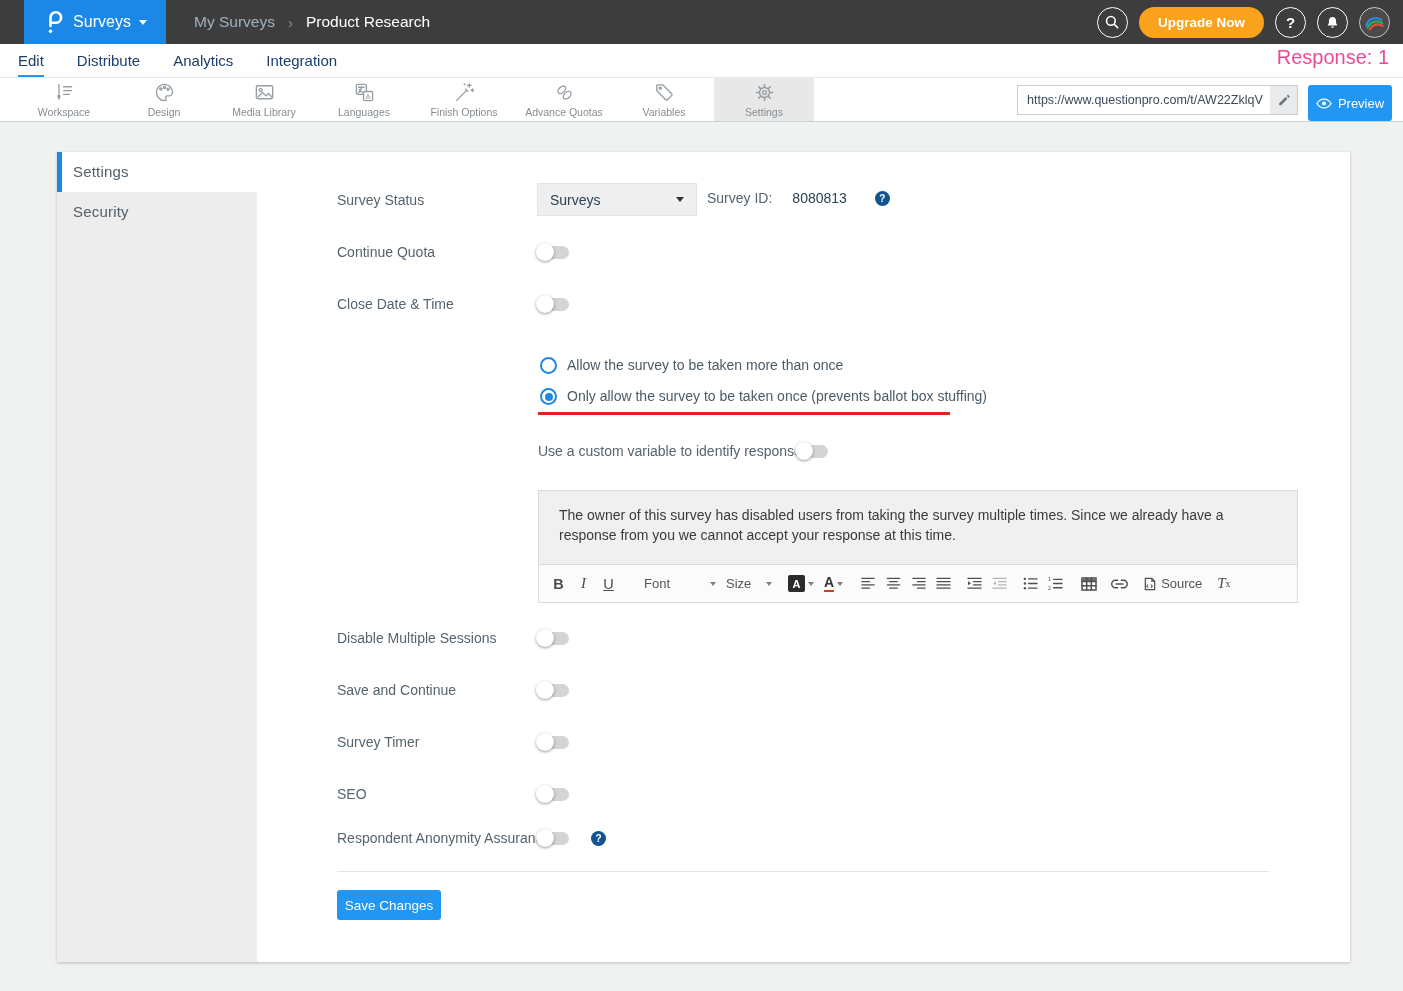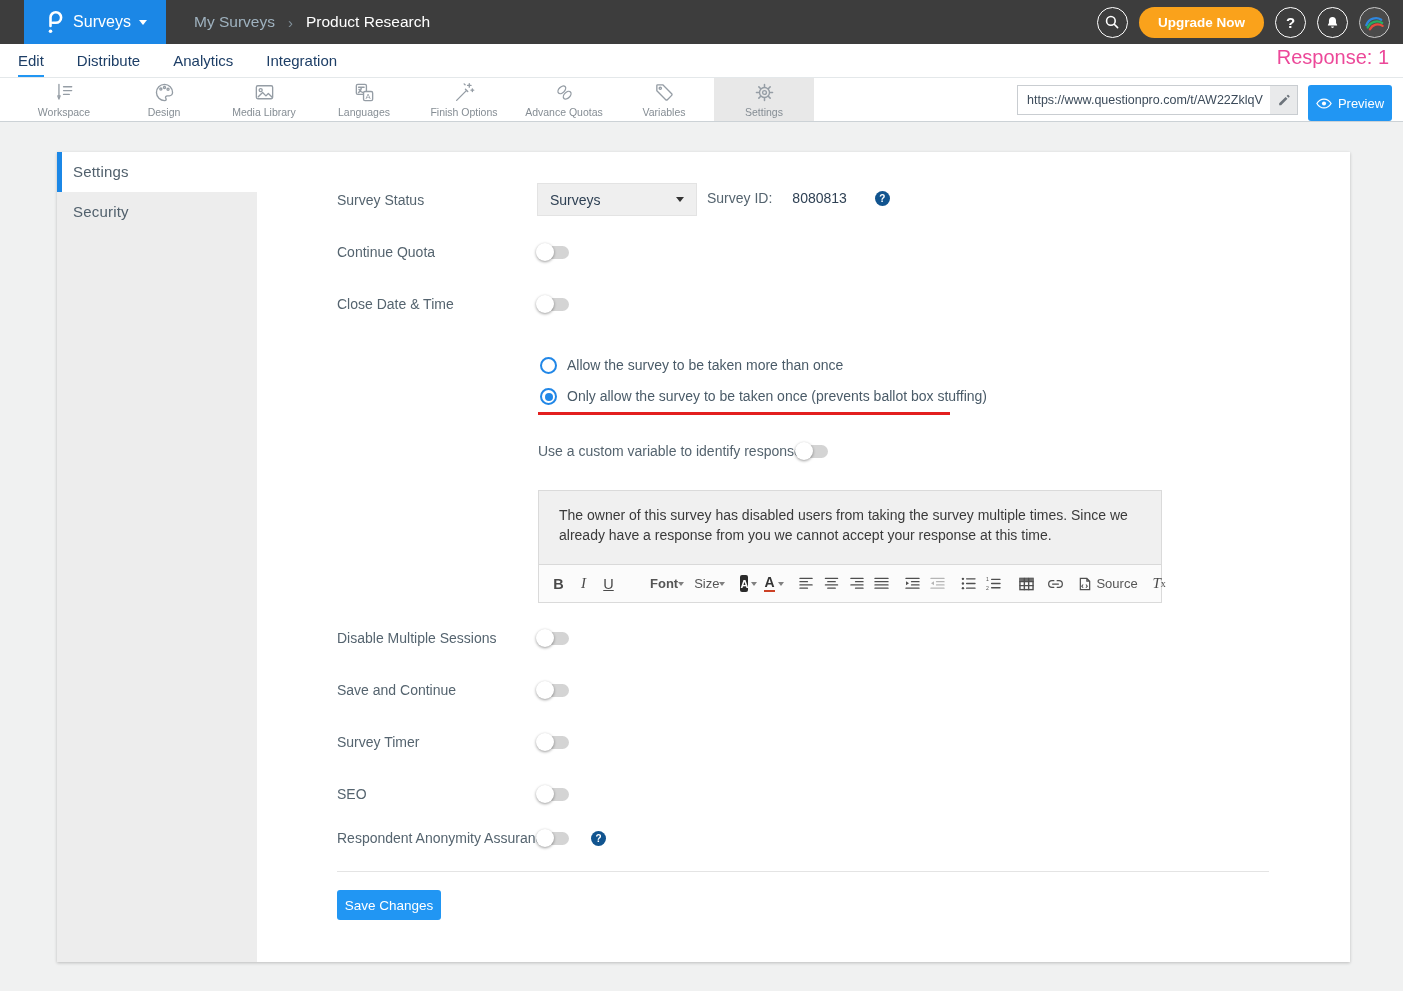--- a/index.html
+++ b/index.html
@@ -65,21 +65,21 @@
   .toggle .knob { position:absolute; left:0; top:0; width:18px; height:18px; border-radius:50%; background:#fff; box-shadow:0 1px 3px rgba(0,0,0,.4); }
 
   
   .red-box { left:269px; top:196px; width:140px; height:43px; border:3px solid #e31f1f; display:flex; align-items:center; padding-left:8px; }
   .radio-row { display:flex; align-items:flex-start; gap:10px; font-size:14px; color:#4a5b68; cursor:pointer; }
   .radio-outer { width:17px; height:17px; border-radius:50%; border:2px solid #2187e7; position:relative; background:#fff; flex:0 0 auto; }
   .radio-outer.sel::after { content:""; position:absolute; left:2.5px; top:2.5px; width:8px; height:8px; background:#2187e7; border-radius:50%; }
   .red-underline { left:481px; top:260px; width:412px; height:3px; background:#e31f1f; }
 
   
-  .editor { left:481px; top:338px; width:624px; border:1px solid #dadada; background:#fff; }
+  .editor { left:481px; top:338px; width:760px; border:1px solid #dadada; background:#fff; }
   .editor-content { background:#f0f0f0; height:73px; padding:15px 20px 0; font-size:14px; color:#3a3a3a; line-height:1.4; overflow:hidden; }
   .editor-toolbar { height:38px; background:#fbfbfb; border-top:1px solid #d9d9d9; display:flex; align-items:center; padding:0 12px; gap:10px; }
   .et-btn { display:flex; align-items:center; justify-content:center; color:#4a4a4a; cursor:pointer; height:24px; min-width:15px; font-size:14.5px; }
   .et-btn svg { stroke:#4f4f4f; fill:none; stroke-width:1.5; stroke-linecap:round; }
   .et-b { font-weight:bold; }
   .et-i { font-style:italic; font-family:"Liberation Serif", serif; font-size:15px; }
   .et-u { text-decoration:underline; }
   .et-dd { display:flex; align-items:center; color:#555; font-size:13px; cursor:pointer; height:24px; }
   .et-arrow { width:0; height:0; border-left:3.5px solid transparent; border-right:3.5px solid transparent; border-top:4px solid #808080; margin-left:9px; }
   .bg-a { width:17px; height:17px; background:#2b2b2b; border-radius:2px; color:#fff; font-size:11px; font-weight:bold; display:flex; align-items:center; justify-content:center; }
@@ -283,21 +283,21 @@
     <span class="track"></span>
       <span class="knob"></span>
   </div>
 
   <div class="abs editor">
     <div class="editor-content">The owner of this survey has disabled users from taking the survey multiple times. Since we already have a response from you we cannot accept your response at this time.</div>
     <div class="editor-toolbar">
       <span class="et-btn et-b">B</span>
       <span class="et-btn et-i">I</span>
       <span class="et-btn et-u">U</span>
-      <span class="et-dd" style="margin-left:24px; width:72px;font-weight:bold;">
+      <span class="et-dd" style="margin-left:18px; width:72px;">
         <span>Font</span>
         <span class="et-arrow" style="margin-left:auto;"></span>
       </span>
       <span class="et-dd" style="width:46px;">
         <span>Size</span>
         <span class="et-arrow" style="margin-left:auto;"></span>
       </span>
       <span class="et-btn" style="margin-left:6px;">
         <span class="bg-a">A</span>
           <span class="et-arrow" style="margin-left:3px;"></span>

